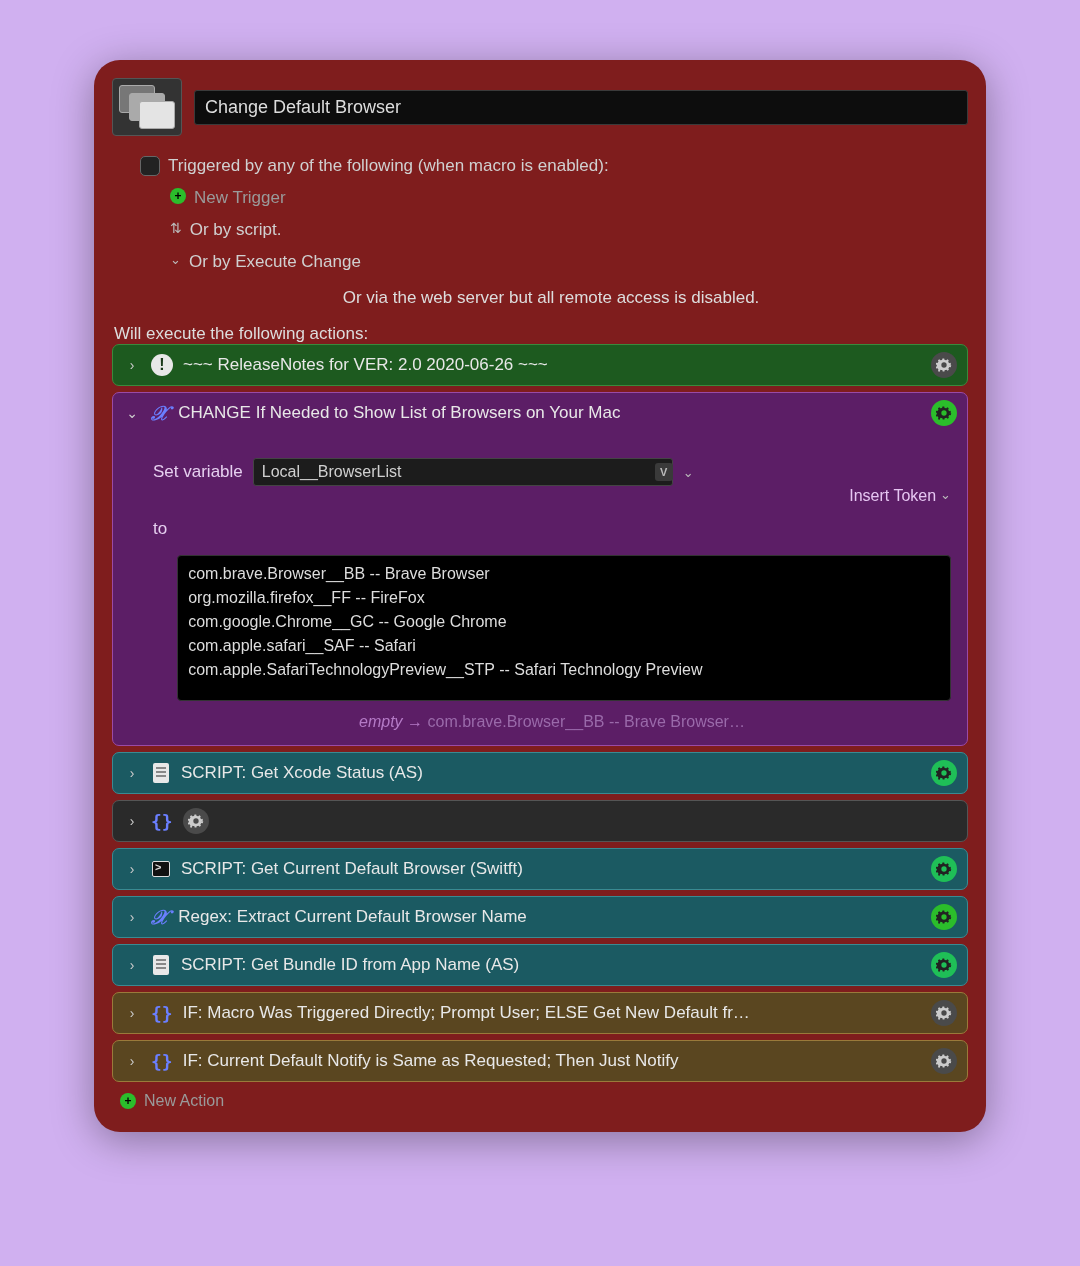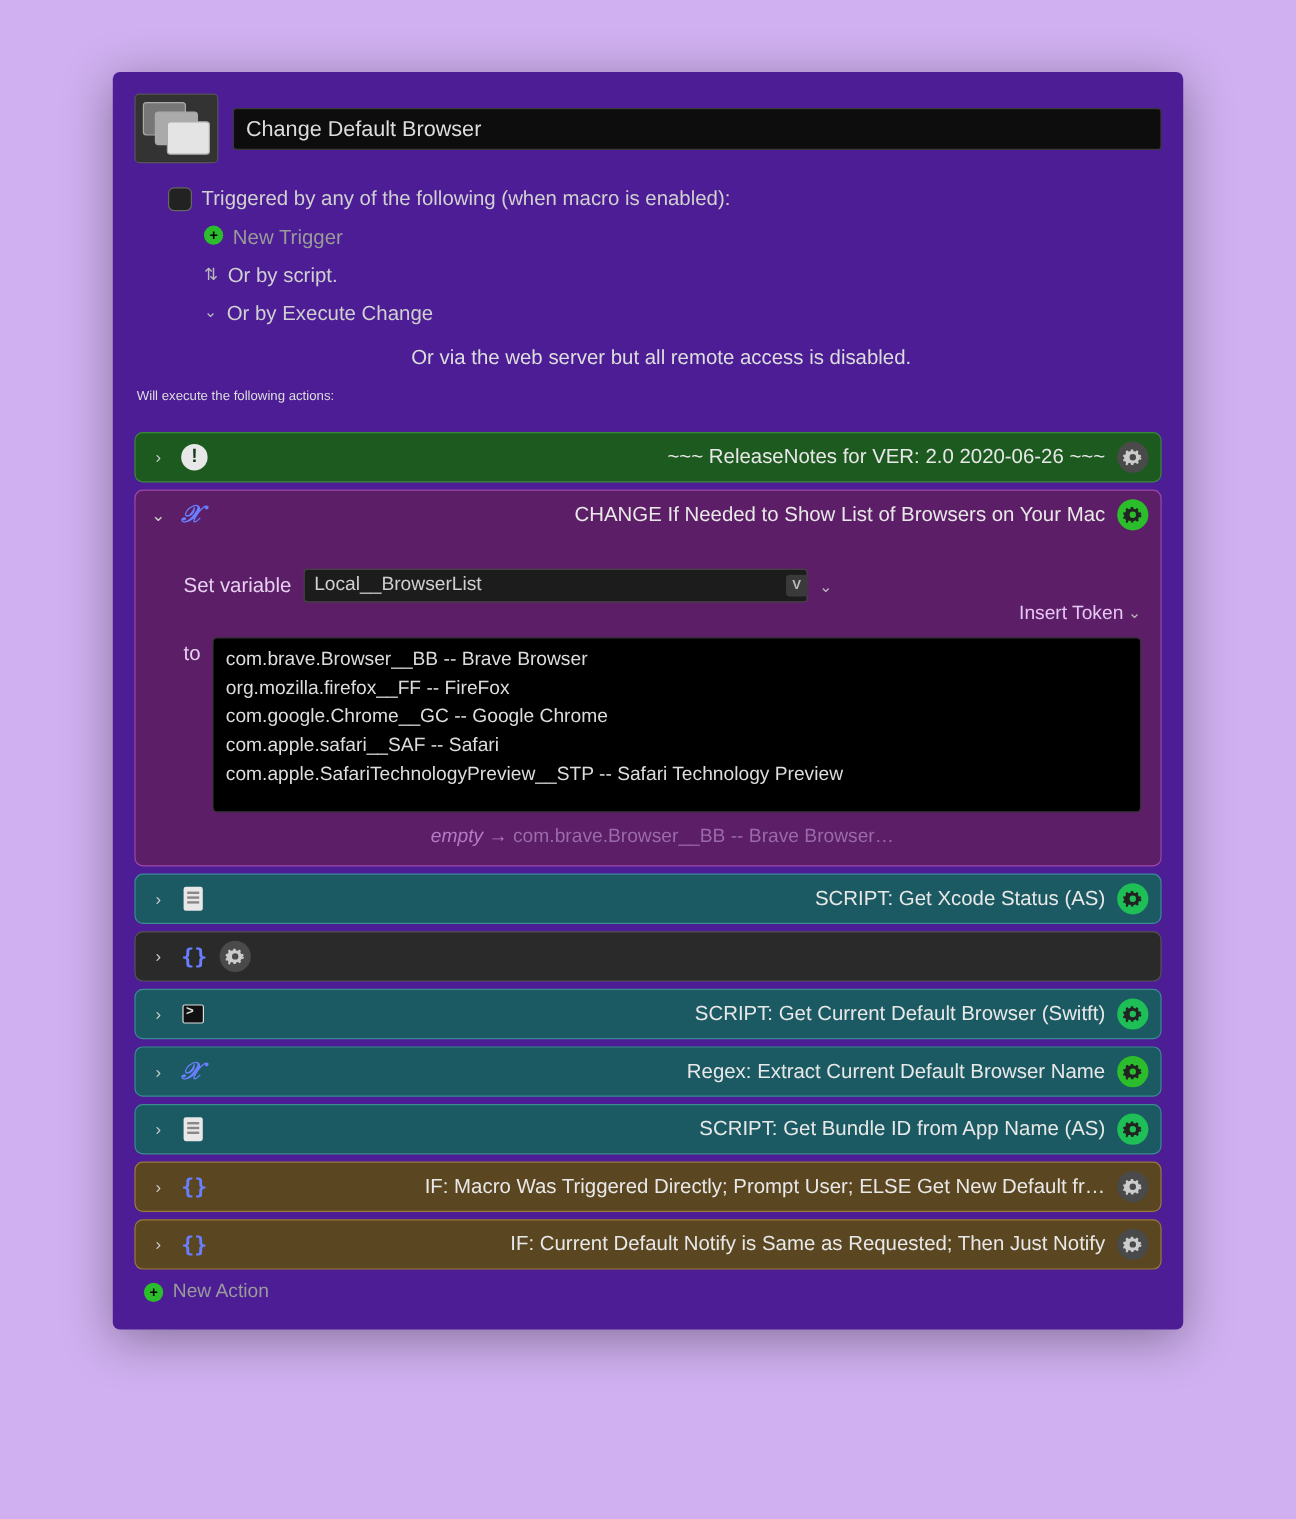--- a/index.html
+++ b/index.html
@@ -1,38 +1,38 @@
 <!DOCTYPE html>
 <html><head>
 <meta charset="utf-8">
 <style>
 * { box-sizing: border-box; margin: 0; padding: 0; }
 body { background: #d0b0f0; font-family: -apple-system, "Helvetica Neue", Arial, sans-serif; font-size: 16px; color: #d8d8d8; padding: 60px; display: flex; justify-content: center; }
-.window { width: 892px; background: #4c1d95; border-radius: 6px; padding: 18px 18px 22px 18px; box-shadow: 0 8px 40px rgba(0,0,0,.35); }
+.window { width: 892px; background: #7f1d1d; border-radius: 26px; padding: 18px 18px 22px 18px; box-shadow: 0 8px 40px rgba(0,0,0,.35); }
 .header-row { display: flex; align-items: center; gap: 12px; margin-bottom: 8px; }
 .app-icon { width: 70px; height: 58px; background: #333; border: 1px solid #555; border-radius: 4px; position: relative; overflow: hidden; }
 .app-icon .w { position: absolute; width: 36px; height: 28px; background: #ddd; border: 1px solid #aaa; border-radius: 3px; }
 .app-icon .w1 { top: 6px; left: 6px; background: #777; }
 .app-icon .w2 { top: 14px; left: 16px; background: #aaa; }
 .app-icon .w3 { top: 22px; left: 26px; background: #e4e4e4; }
 .title-input { flex: 1; background: #0d0d0d; border: 1px solid #3a3a3a; color: #ddd; font-size: 18px; padding: 6px 10px; border-radius: 3px; }
 .trigger-section { padding: 6px 0 4px 22px; }
 .trig-row { display: flex; align-items: flex-start; gap: 8px; padding: 6px 0 6px 6px; font-size: 17px; color: #d0d0d0; }
 .checkbox { width: 20px; height: 20px; border: 1px solid #666; border-radius: 5px; background: #222; }
 .indent1 { padding-left: 36px; }
 .plus-badge { width: 16px; height: 16px; border-radius: 50%; background: #2bbd2b; color: #000; font-weight: 900; display: flex; align-items: center; justify-content: center; font-size: 12px; line-height: 1; }
 .muted { color: #9a9a9a; }
 .updown-icon { font-size: 14px; color: #bbb; }
 .chev { font-size: 13px; color: #bbb; }
 .remote-line { padding: 6px 0 6px 22px; font-size: 17px; color: #ddd; text-align: center; }
-.will-exec { padding: 10px 0 24px 2px; font-size: 11px; color: #ddd; }
+.will-exec { padding: 10px 0 0 2px; font-size: 17px; color: #ddd; }
 .actions { display: flex; flex-direction: column; gap: 6px; padding: 0 0 0 0; }
 .action { border-radius: 7px; border: 1.5px solid rgba(255,255,255,.12); position: relative; overflow: hidden; }
 .action-header { display: flex; align-items: center; gap: 10px; padding: 7px 10px; font-size: 17px; }
-.action-header .title { flex: 1; white-space: nowrap; overflow: hidden; text-overflow: ellipsis; color: #e8e8e8; text-align: right; }
+.action-header .title { flex: 1; white-space: nowrap; overflow: hidden; text-overflow: ellipsis; color: #e8e8e8; }
 .gear { width: 26px; height: 26px; border-radius: 50%; display: flex; align-items: center; justify-content: center; font-size: 18px; color: #222; flex-shrink: 0; }
 .gear.gray { background: #4a4a4a; color: #ccc; }
 .gear.green { background: #2bbd2b; }
 .gear.lime { background: #1fbf57; }
 .chevron-btn { width: 18px; text-align: center; color: #ccc; font-size: 14px; }
 .icon16 { width: 20px; height: 20px; display: flex; align-items: center; justify-content: center; flex-shrink: 0; }
 .bang-icon { width: 22px; height: 22px; border-radius: 50%; background: #e8e8e8; color: #1b3a1b; font-weight: 900; font-size: 16px; display: flex; align-items: center; justify-content: center; }
 .var-x { color: #6a7fff; font-family: Georgia, serif; font-style: italic; font-weight: 700; font-size: 20px; }
 .doc-icon { width: 16px; height: 20px; background: #e8e8e8; border-radius: 2px; position: relative; }
 .doc-icon::after { content: ""; position: absolute; top: 4px; left: 3px; right: 3px; height: 2px; background: #888; box-shadow: 0 4px 0 #888, 0 8px 0 #888; }
@@ -47,21 +47,21 @@
 .c-brown { background: #5a4620; border-color: #9a7a3a; }
 
 .action-body { padding: 6px 16px 14px 40px; font-size: 17px; color: #e2c7ed; }
 .setvar-row { display: flex; align-items: center; gap: 10px; margin-bottom: 10px; }
 .setvar-label { color: #e6d0f0; }
 .var-input { background: #1c1c1c; border: 1px solid #444; color: #d0d0d0; font-size: 16px; padding: 4px 8px; flex: 0 0 420px; border-radius: 3px; }
 .v-badge { width: 18px; height: 18px; background: #3a3a3a; color: #bbb; font-size: 11px; font-weight: 700; display: flex; align-items: center; justify-content: center; border-radius: 3px; margin-left: -28px; position: relative; }
 .insert-token { color: #e6c6f2; font-size: 16px; margin-left: auto; display: flex; align-items: flex-start; gap: 4px; margin-top: 48px; }
 .to-row { display: flex; gap: 10px; align-items: flex-start; }
 .to-label { color: #e6d0f0; padding-top: 4px; }
-.textarea { flex: 1; background: #000; border: 1px solid #333; color: #ddd; font-size: 16px; line-height: 1.5; padding: 6px 10px; border-radius: 4px; min-height: 146px; white-space: pre; font-family: inherit; overflow: hidden; }
+.textarea { flex: 1; background: #000; border: 1px solid #333; color: #ddd; font-size: 16px; line-height: 1.5; padding: 6px 10px; border-radius: 4px; min-height: 146px; white-space: pre; font-family: inherit; overflow: hidden; margin-top: 40px; }
 .empty-hint { padding-top: 12px; font-size: 16px; text-align: center; }
 .empty-hint .em { font-style: italic; color: #b47ac6; }
 .empty-hint .arrow { color: #b47ac6; }
 .empty-hint .val { color: #9a6aaa; }
 .new-action-row { display: flex; align-items: center; gap: 8px; padding: 10px 0 0 8px; }
 </style>
 </head>
 <body>
 
 <div class="window">

